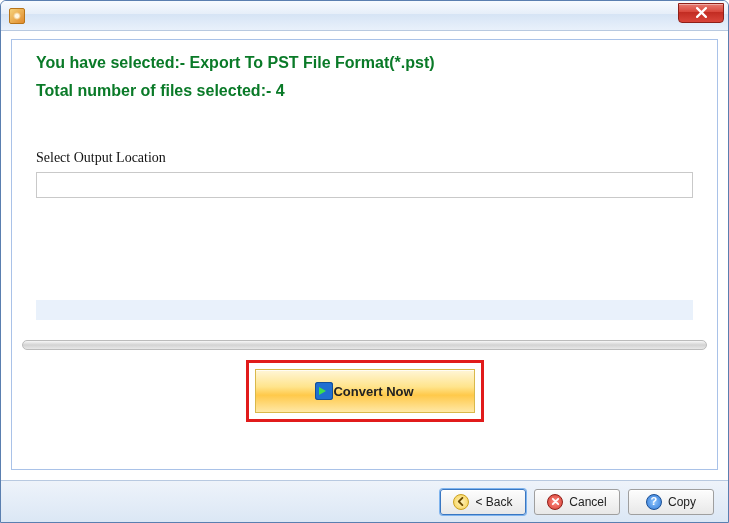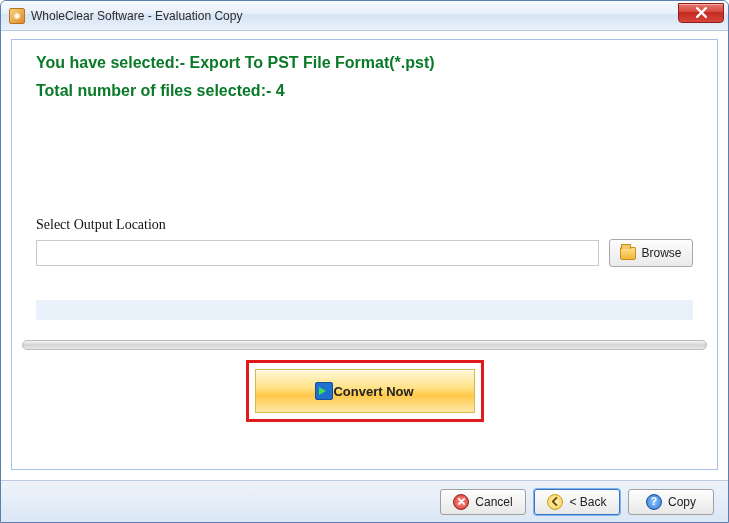--- a/index.html
+++ b/index.html
@@ -64,21 +64,21 @@
     padding: 0 24px;
   }
   .info1 { margin-top:14px; }
   .info2 { margin-top:10px; }
 
   .output-label {
     font-family: Georgia, "Times New Roman", serif;
     font-size:14px;
     color:#111;
     padding: 0 24px;
-    margin-top: 117px;
+    margin-top: 50px;
   }
   .output-row {
     display:flex;
     align-items:center;
     gap:10px;
     padding: 6px 24px 0 24px;
   }
   .output-input {
     flex:1;
     height:26px;
@@ -197,69 +197,64 @@
   .circ.cancel { background:radial-gradient(circle,#ff8f86,#d63a2f); border:1px solid #8e1f18;}
   .circ.help { background:radial-gradient(circle,#8fc6ff,#2f78d6); border:1px solid #1a4f94;}
   .circ svg { width:9px; height:9px; }
   .circ.help span { color:#fff; font-weight:bold; font-size:11px; line-height:1;}
 </style>
 </head>
 <body>
 
 <div class="titlebar">
   <div class="app-icon"></div>
-  <div class="title-text">WholeClear Software - Evaluation Copy</div>
   <div class="spacer"></div>
   <div class="close-btn">
     <svg viewBox="0 0 10 10">
       <path d="M1 1 L9 9 M9 1 L1 9" stroke="#fff" stroke-width="2" stroke-linecap="round"></path>
     </svg>
   </div>
 </div>
 
 <div class="panel">
   <div class="info-line info1">You have selected:- Export To PST File Format(*.pst)</div>
   <div class="info-line info2">Total number of files selected:- 4</div>
 
   <div class="output-label">Select Output Location</div>
   <div class="output-row">
     <input class="output-input" type="text" value="" style="">
-    <button class="browse-btn">
-      <span class="folder-icon"></span>
-      <span>Browse</span>
-    </button>
   </div>
 
   <div class="progress-strip"></div>
   <div class="progress-bar"></div>
 
   <div class="convert-wrap">
     <button class="convert-btn">
       <span class="convert-icon"></span>
       <span>Convert Now</span>
     </button>
   </div>
 </div>
 
 <div class="footer">
-  <button class="footer-btn">
-    <span class="circ cancel">
-      <svg viewBox="0 0 10 10">
-          <path d="M2 2 L8 8 M8 2 L2 8" stroke="#fff" stroke-width="2" stroke-linecap="round"></path>
-        </svg>
-    </span>
-    <span>Cancel</span>
-  </button>
   <button class="footer-btn primary">
     <span class="circ back">
       <svg viewBox="0 0 10 10">
           <path d="M6 1 L2 5 L6 9" stroke="#6b4a00" stroke-width="2" fill="none" stroke-linecap="round" stroke-linejoin="round"></path>
         </svg>
     </span>
     <span>&lt; Back</span>
   </button>
   <button class="footer-btn">
+    <span class="circ cancel">
+      <svg viewBox="0 0 10 10">
+          <path d="M2 2 L8 8 M8 2 L2 8" stroke="#fff" stroke-width="2" stroke-linecap="round"></path>
+        </svg>
+    </span>
+    <span>Cancel</span>
+  </button>
+  <button class="footer-btn">
     <span class="circ help">
         <span>?</span>
       </span>
     <span>Copy</span>
   </button>
 </div>
 
 </body></html>

